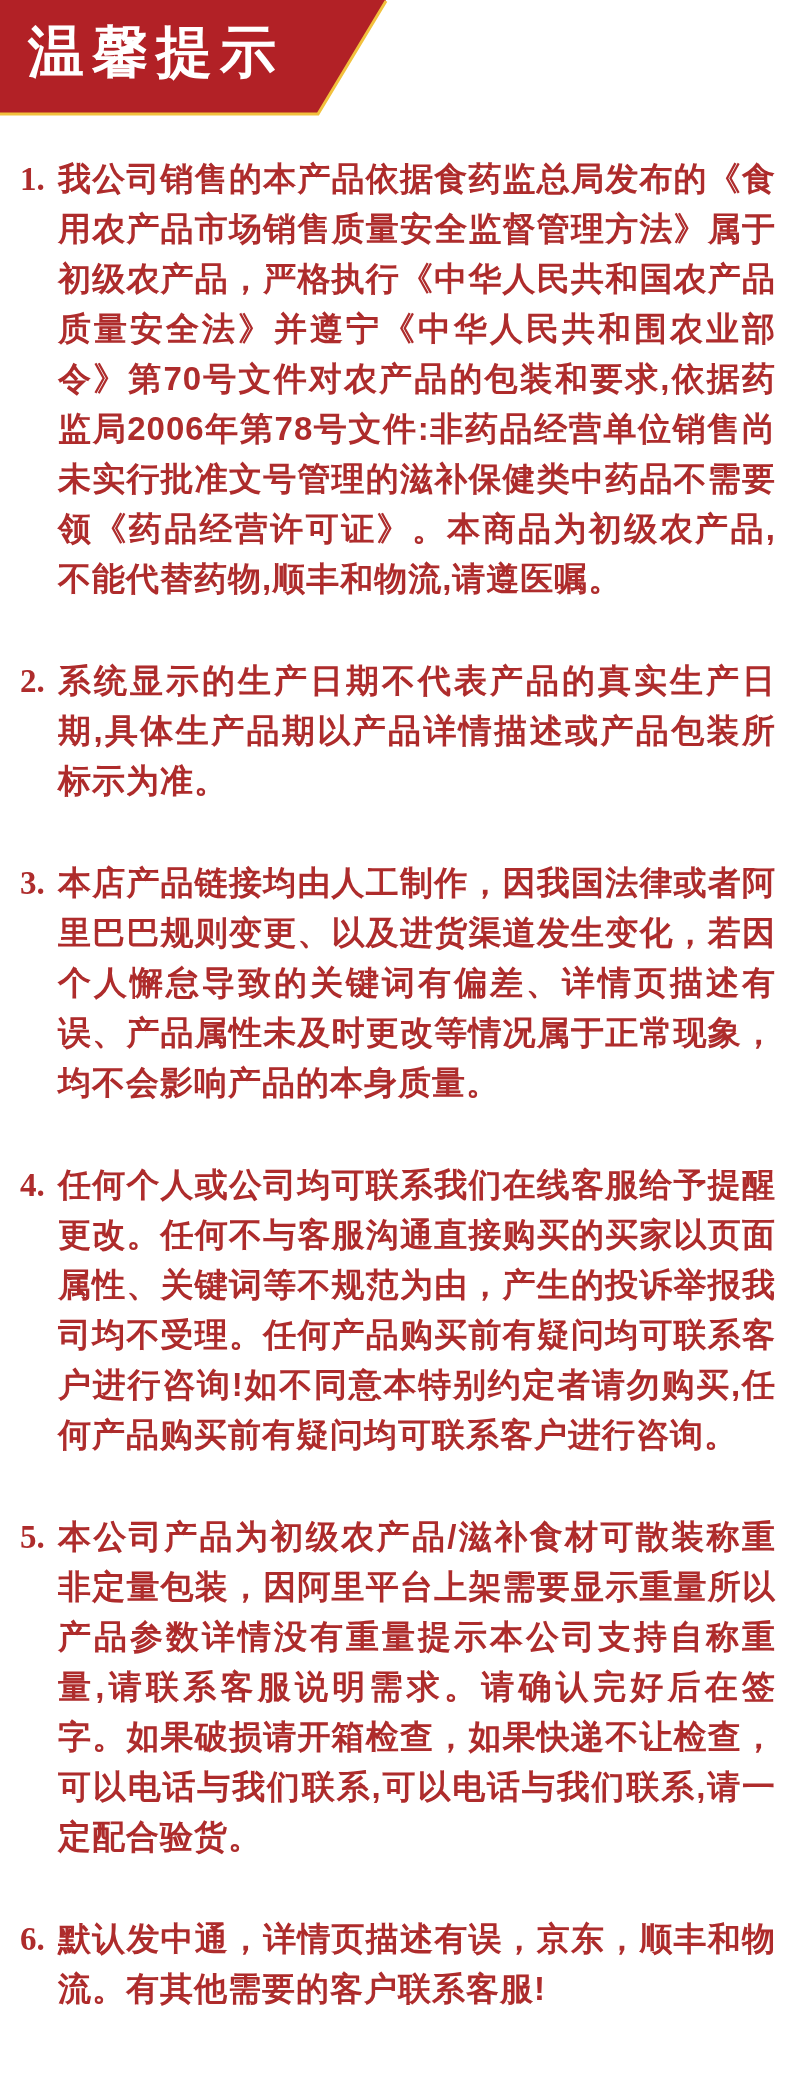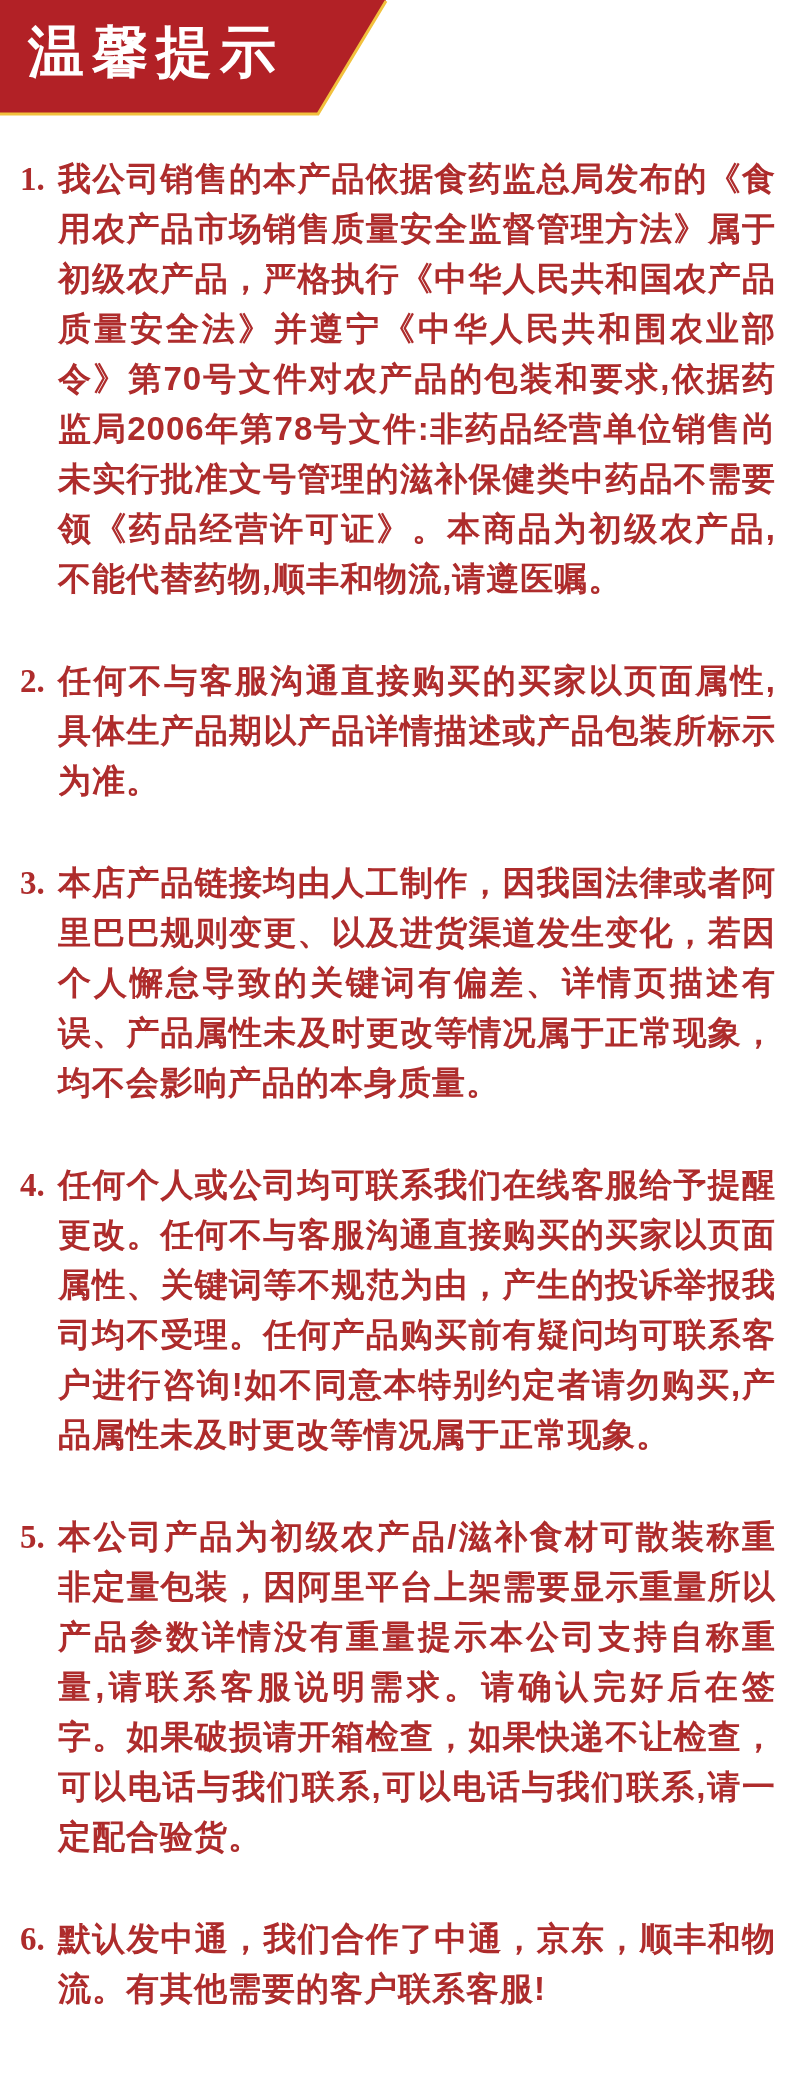--- a/index.html
+++ b/index.html
@@ -82,37 +82,37 @@
 
   <div class="notices">
 
     <div class="notice">
       <div class="notice-number">1.</div>
       <div class="notice-text">我公司销售的本产品依据食药监总局发布的《食用农产品市场销售质量安全监督管理方法》属于初级农产品，严格执行《中华人民共和国农产品质量安全法》并遵宁《中华人民共和围农业部令》第70号文件对农产品的包装和要求,依据药监局2006年第78号文件:非药品经营单位销售尚未实行批准文号管理的滋补保健类中药品不需要领《药品经营许可证》。本商品为初级农产品, 不能代替药物,顺丰和物流,请遵医嘱。</div>
     </div>
 
     <div class="notice">
       <div class="notice-number">2.</div>
-      <div class="notice-text">任何不与客服沟通直接购买的买家以页面属性,具体生产品期以产品详情描述或产品包装所标示为准。</div>
+      <div class="notice-text">系统显示的生产日期不代表产品的真实生产日期,具体生产品期以产品详情描述或产品包装所标示为准。</div>
     </div>
 
     <div class="notice">
       <div class="notice-number">3.</div>
       <div class="notice-text">本店产品链接均由人工制作，因我国法律或者阿里巴巴规则变更、以及进货渠道发生变化，若因个人懈怠导致的关键词有偏差、详情页描述有误、产品属性未及时更改等情况属于正常现象，均不会影响产品的本身质量。</div>
     </div>
 
     <div class="notice">
       <div class="notice-number">4.</div>
-      <div class="notice-text">任何个人或公司均可联系我们在线客服给予提醒更改。任何不与客服沟通直接购买的买家以页面属性、关键词等不规范为由，产生的投诉举报我司均不受理。任何产品购买前有疑问均可联系客户进行咨询!如不同意本特别约定者请勿购买,产品属性未及时更改等情况属于正常现象。</div>
+      <div class="notice-text">任何个人或公司均可联系我们在线客服给予提醒更改。任何不与客服沟通直接购买的买家以页面属性、关键词等不规范为由，产生的投诉举报我司均不受理。任何产品购买前有疑问均可联系客户进行咨询!如不同意本特别约定者请勿购买,任何产品购买前有疑问均可联系客户进行咨询。</div>
     </div>
 
     <div class="notice">
       <div class="notice-number">5.</div>
       <div class="notice-text">本公司产品为初级农产品/滋补食材可散装称重非定量包装，因阿里平台上架需要显示重量所以产品参数详情没有重量提示本公司支持自称重量,请联系客服说明需求。请确认完好后在签字。如果破损请开箱检查，如果快递不让检查，可以电话与我们联系,可以电话与我们联系,请一定配合验货。</div>
     </div>
 
     <div class="notice">
       <div class="notice-number">6.</div>
-      <div class="notice-text">默认发中通，我们合作了中通，京东，顺丰和物流。有其他需要的客户联系客服!</div>
+      <div class="notice-text">默认发中通，详情页描述有误，京东，顺丰和物流。有其他需要的客户联系客服!</div>
     </div>
 
   </div>
 </div>
 
 </body></html>

